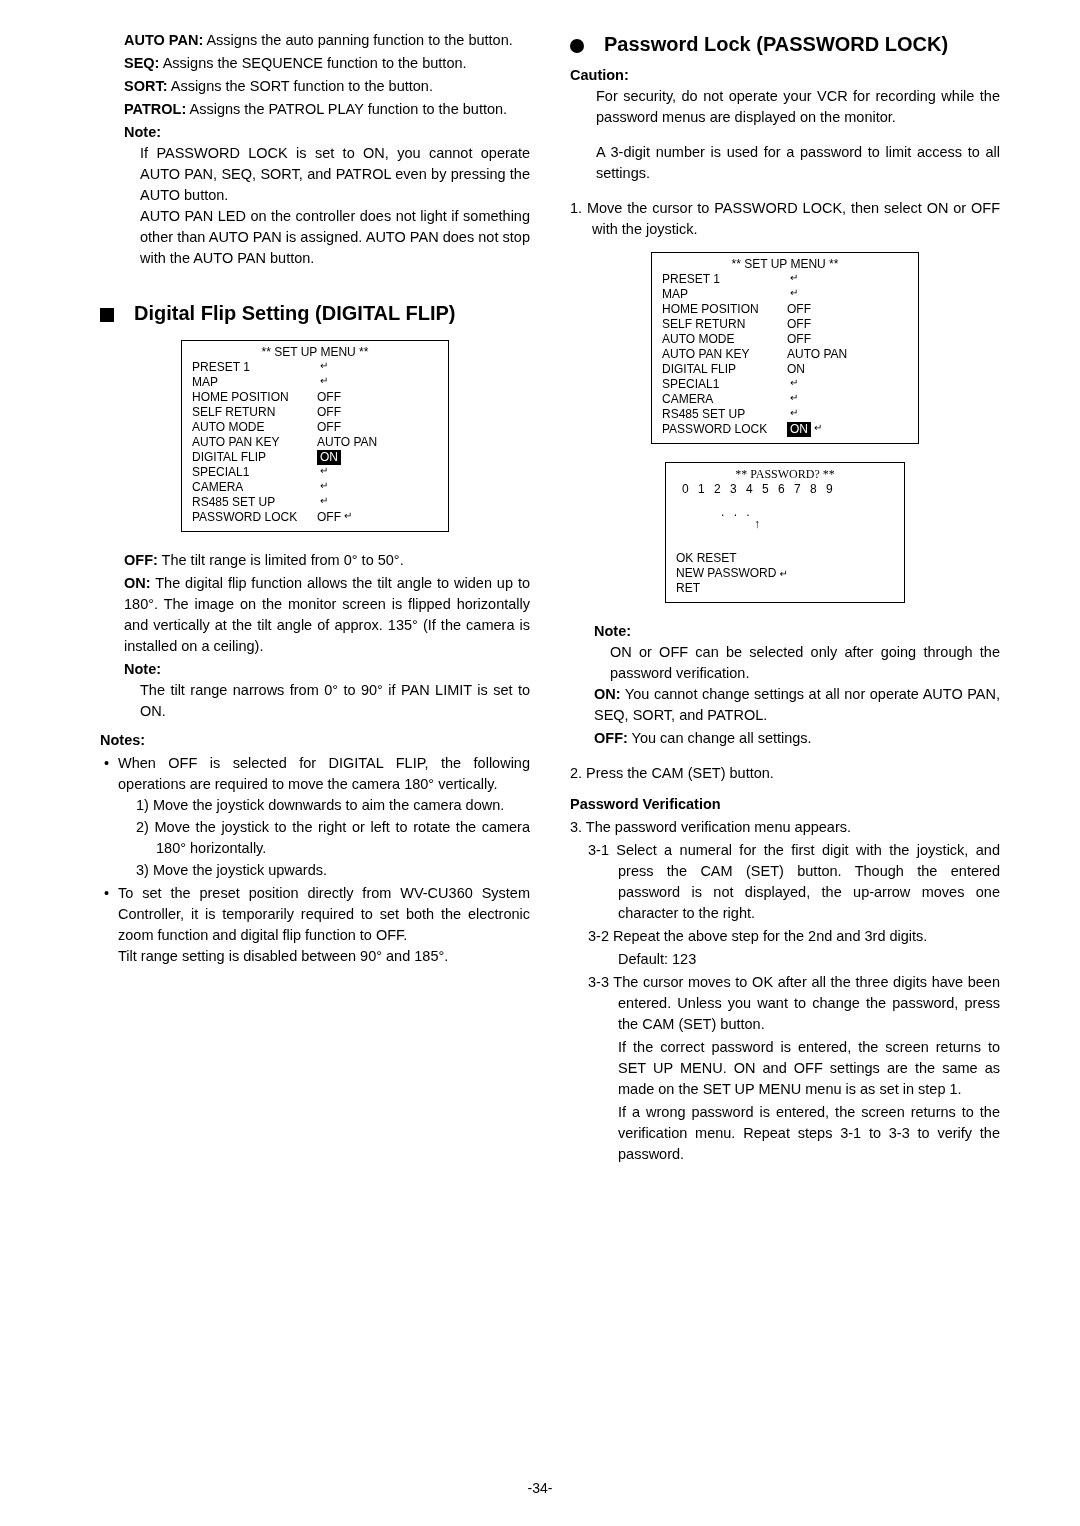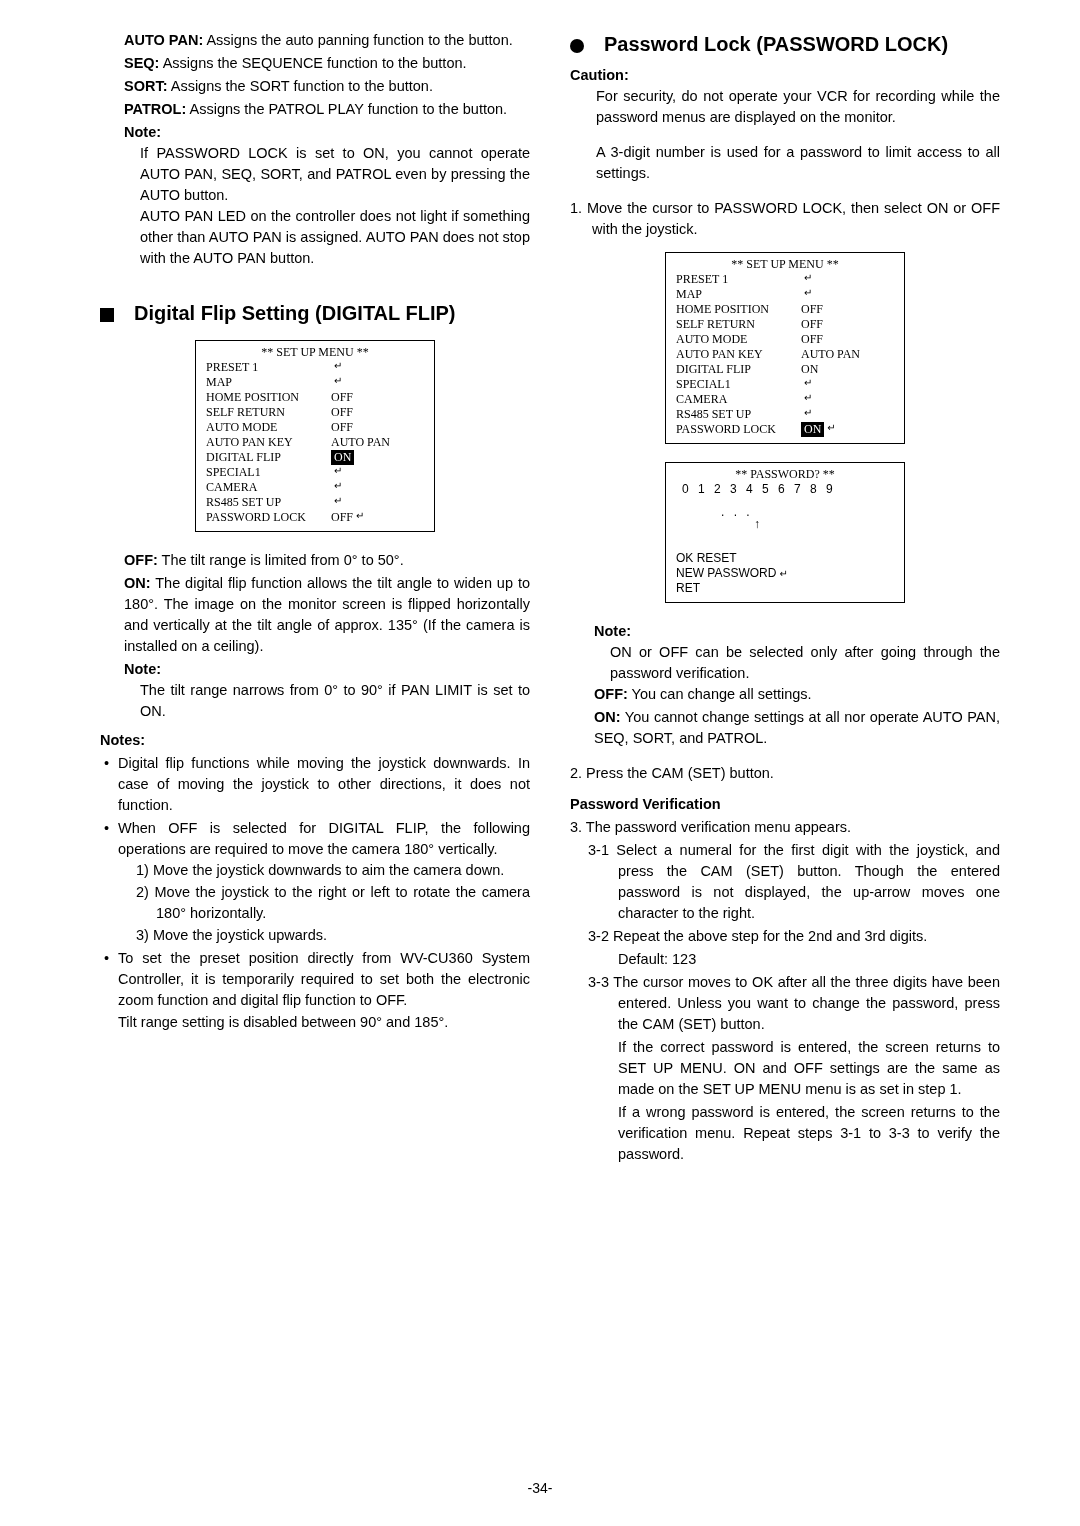--- a/index.html
+++ b/index.html
@@ -41,24 +41,24 @@
     flex-shrink: 0;
     margin-top:2px;
   }
   .h2 .dot {
     width: 14px; height: 14px; background: #000; border-radius: 50%;
     display: inline-block; flex-shrink: 0; margin-top:2px;
   }
   .para { text-align: justify; margin-bottom: 6px; }
   .menu-box {
     border: 1.5px solid #000;
-    width: 240px;
+    width: 268px;
     margin: 12px auto 18px auto;
     padding: 4px 10px 6px 10px;
-    font-family: Liberation Serif, serif;
+    font-family: Liberation Sans, sans-serif;
     font-size: 12px;
     line-height: 1.25;
   }
   .menu-title { text-align: center; }
   .menu-row { display: flex; }
   .menu-row .k { width: 125px; white-space: pre; }
   .menu-row .v { }
   .hl { background: #000; color: #fff; padding: 0 3px; }
   .arrow-icon { font-size: 10px; margin-left: 3px; }
   .pw-box {
@@ -180,21 +180,20 @@
     </div>
     <div class="def indent1">
       <span class="lbl">ON:</span><span> The digital flip function allows the tilt angle to widen up to 180°. The image on the monitor screen is flipped horizontally and vertically at the tilt angle of approx. 135° (If the camera is installed on a ceiling).</span>
     </div>
 
     <div class="note-h indent1">Note:</div>
     <div class="note-body">The tilt range narrows from 0° to 90° if PAN LIMIT is set to ON.</div>
 
     <div class="notes-h">Notes:</div>
     <ul class="bullets">
-      <li>Digital flip functions while moving the joystick downwards. In case of moving the joystick to other directions, it does not function.</li>
       <li>
         <span>When OFF is selected for DIGITAL FLIP, the following operations are required to move the camera 180° vertically.</span>
         <div class="sublist">
           <div class="item">1) Move the joystick downwards to aim the camera down.</div>
           <div class="item">2) Move the joystick to the right or left to rotate the camera 180° horizontally.</div>
           <div class="item">3) Move the joystick upwards.</div>
         </div>
       </li>
       <li>
         <span>To set the preset position directly from WV-CU360 System Controller, it is temporarily required to set both the electronic zoom function and digital flip function to OFF.</span>
@@ -275,24 +274,24 @@
       </div>
       <div>OK  RESET</div>
       <div><span>NEW PASSWORD</span><span class="arrow-icon">↵</span></div>
       <div>RET</div>
     </div>
 
     <div class="note-h indent1">Note:</div>
     <div class="note-body">ON or OFF can be selected only after going through the password verification.</div>
 
     <div class="def indent1">
+      <span class="lbl">ON:</span><span> You cannot change settings at all nor operate AUTO PAN, SEQ, SORT, and PATROL.</span>
+    </div>
+    <div class="def indent1">
       <span class="lbl">OFF:</span><span> You can change all settings.</span>
-    </div>
-    <div class="def indent1">
-      <span class="lbl">ON:</span><span> You cannot change settings at all nor operate AUTO PAN, SEQ, SORT, and PATROL.</span>
     </div>
 
     <div style="height:12px;"></div>
     <div class="step">2. Press the CAM (SET) button.</div>
 
     <div class="subhead">Password Verification</div>
     <div class="step" style="margin-bottom:2px;">3. The password verification menu appears.</div>
     <div class="sub-step">3-1 Select a numeral for the first digit with the joystick, and press the CAM (SET) button. Though the entered password is not displayed, the up-arrow moves one character to the right.</div>
     <div class="sub-step">3-2 Repeat the above step for the 2nd and 3rd digits.</div>
     <div class="sub-step-body">Default: 123</div>

